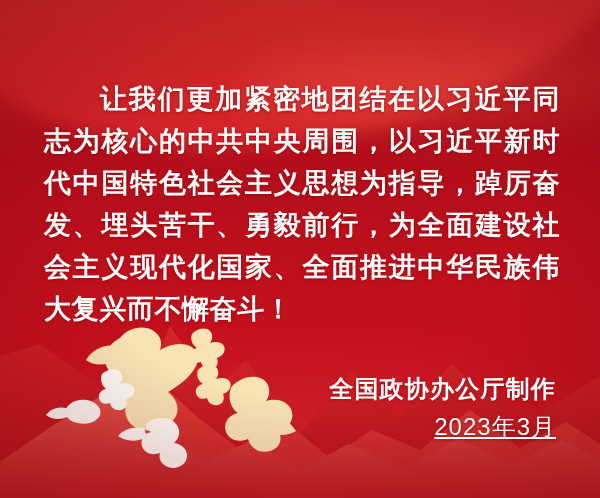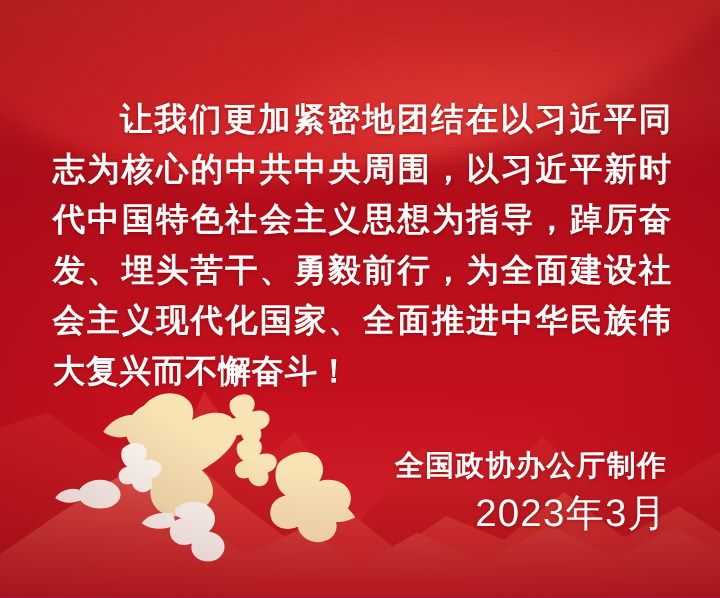--- a/index.html
+++ b/index.html
@@ -113,24 +113,25 @@
     color: #fdfdfb;
     text-shadow: 0 1px 3px rgba(120,4,10,.55);
   }
   .sig-org {
     font-size: 24px;
     line-height: 38px;
     letter-spacing: 1.2px;
     font-weight: 600;
   }
   .sig-date {
-    font-size: 32px;
+    font-size: 24px;
     line-height: 38px;
     letter-spacing: 1px;
     font-weight: 400;
+    text-decoration: underline;
   }
 </style>
 </head>
 <body>
 
 <div class="poster">
 
   <div class="bg-base"></div>
   <div class="bg-silk-b"></div>
   <div class="bg-silk-a"></div>

